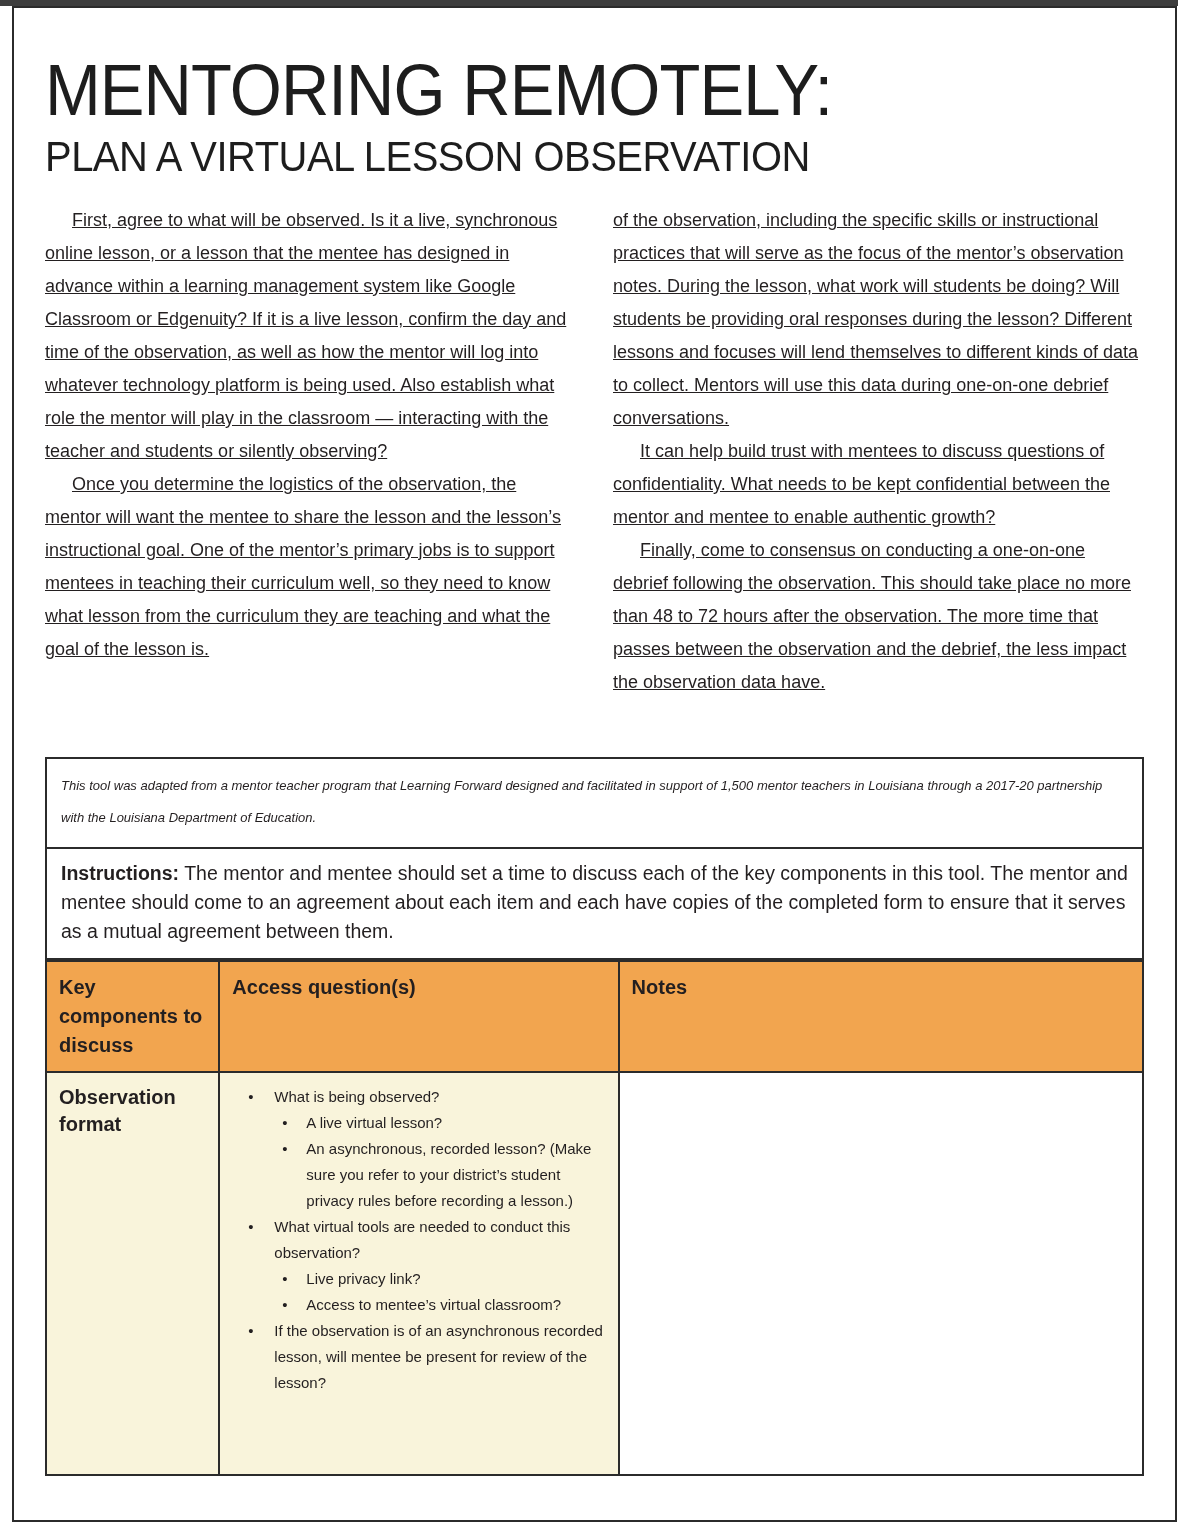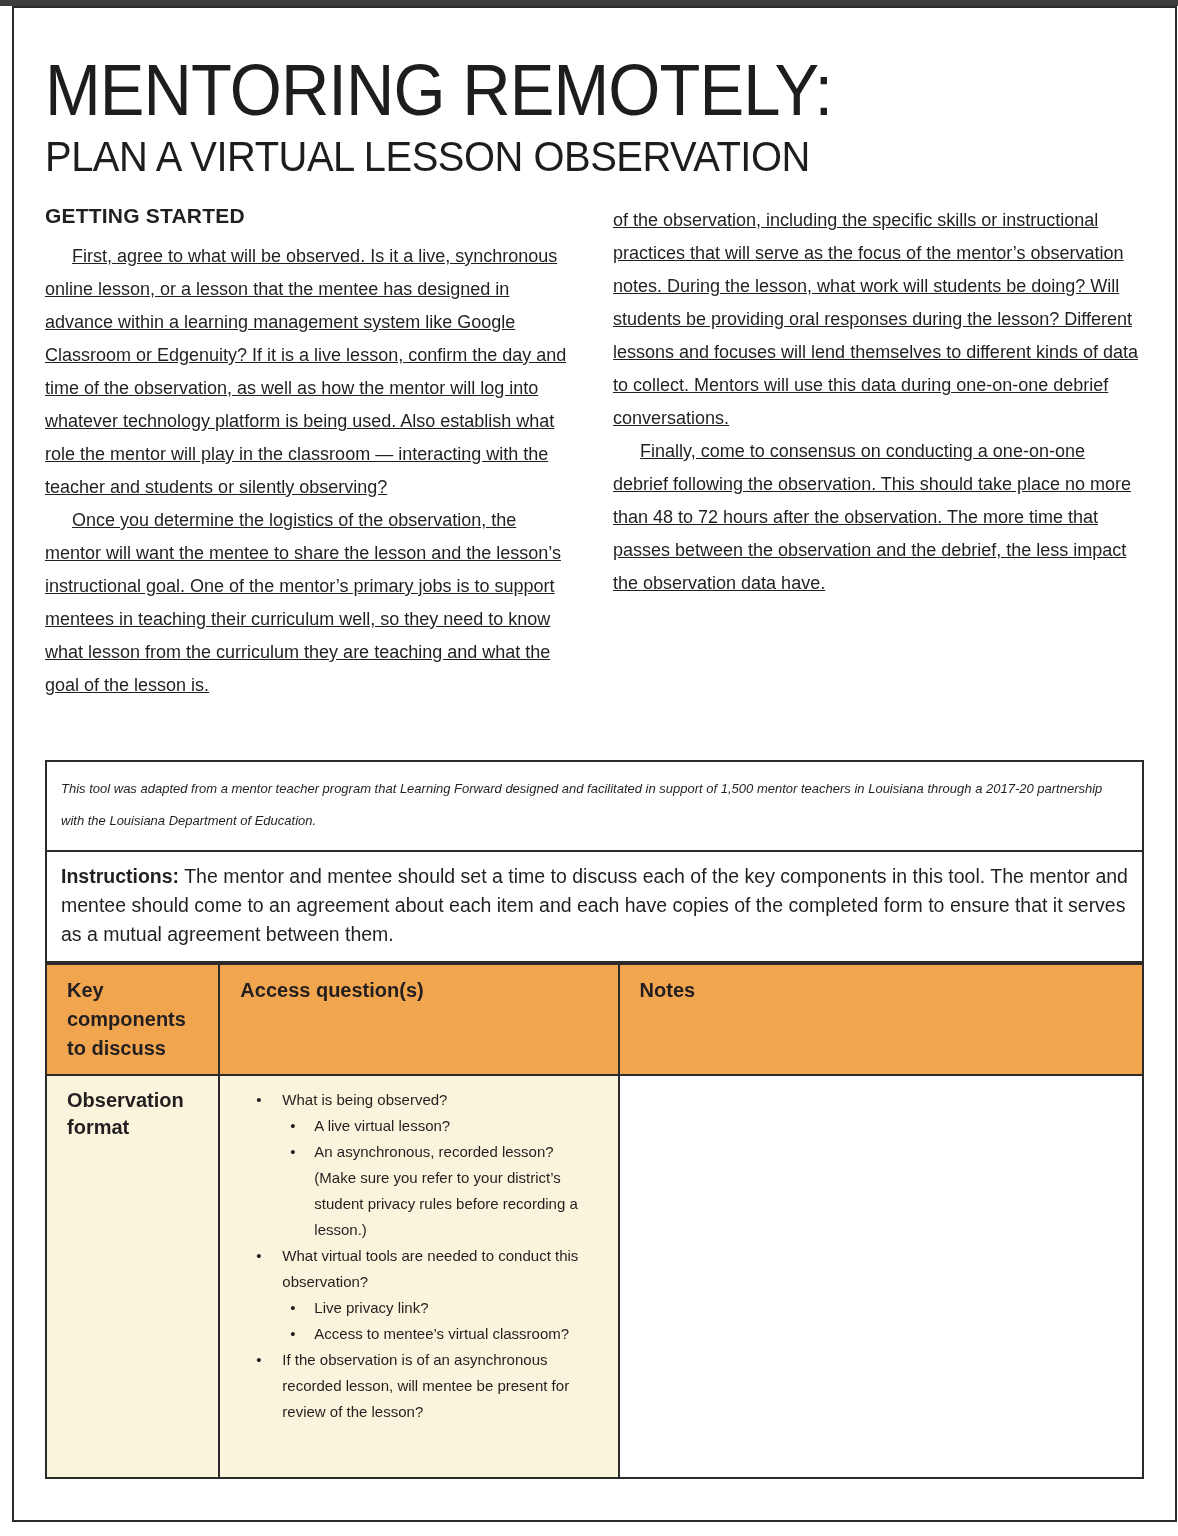--- a/index.html
+++ b/index.html
@@ -92,21 +92,21 @@
   
   table.agreement {
     width: 100%;
     border-collapse: collapse;
     table-layout: fixed;
   }
   table.agreement th, table.agreement td {
     border: 2px solid #2b2b2b;
     vertical-align: top;
     text-align: left;
-    padding: 11px 20px;
+    padding: 11px 12px;
   }
   .col-key { width: 15.8%; }
   .col-guiding { width: 36.4%; }
   .col-notes { width: 47.8%; }
   th.hdr {
     background: #f2a54f;
     font-size: 20px;
     font-weight: bold;
     line-height: 29px;
     height: 97px;
@@ -149,26 +149,26 @@
 
 <div class="page">
 
   <div class="title-block">
     <h1 class="doc-title">MENTORING REMOTELY:</h1>
     <h2 class="doc-subtitle">PLAN A VIRTUAL LESSON OBSERVATION</h2>
   </div>
 
   <div class="columns">
     <div class="col">
-      <h3 class="section-heading">GETTING STARTED</h3>
       <p class="body-par">First, agree to what will be observed. Is it a live, synchronous online lesson, or a lesson that the mentee has designed in advance within a learning management system like Google Classroom or Edgenuity? If it is a live lesson, confirm the day and time of the observation, as well as how the mentor will log into whatever technology platform is being used. Also establish what role the mentor will play in the classroom — interacting with the teacher and students or silently observing?</p>
       <p class="body-par">Once you determine the logistics of the observation, the mentor will want the mentee to share the lesson and the lesson’s instructional goal. One of the mentor’s primary jobs is to support mentees in teaching their curriculum well, so they need to know what lesson from the curriculum they are teaching and what the goal of the lesson is.</p>
     </div>
     <div class="col">
       <p class="body-par noindent">of the observation, including the specific skills or instructional practices that will serve as the focus of the mentor’s observation notes. During the lesson, what work will students be doing? Will students be providing oral responses during the lesson? Different lessons and focuses will lend themselves to different kinds of data to collect. Mentors will use this data during one-on-one debrief conversations.</p>
+      <p class="body-par">It can help build trust with mentees to discuss questions of confidentiality. What needs to be kept confidential between the mentor and mentee to enable authentic growth?</p>
       <p class="body-par">Finally, come to consensus on conducting a one-on-one debrief following the observation. This should take place no more than 48 to 72 hours after the observation. The more time that passes between the observation and the debrief, the less impact the observation data have.</p>
     </div>
   </div>
 
   <div class="note-box">
     <p>This tool was adapted from a mentor teacher program that Learning Forward designed and facilitated in support of 1,500 mentor teachers in Louisiana through a 2017-20 partnership with the Louisiana Department of Education.</p>
   </div>
 
   <div class="instructions-box">
     <p><span class="instructions-label">Instructions:</span> <span>The mentor and mentee should set a time to discuss each of the key components in this tool. The mentor and mentee should come to an agreement about each item and each have copies of the completed form to ensure that it serves as a mutual agreement between them.</span></p>

